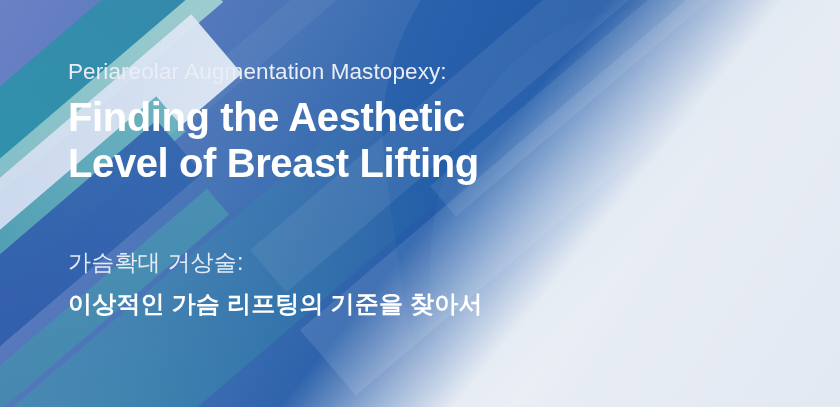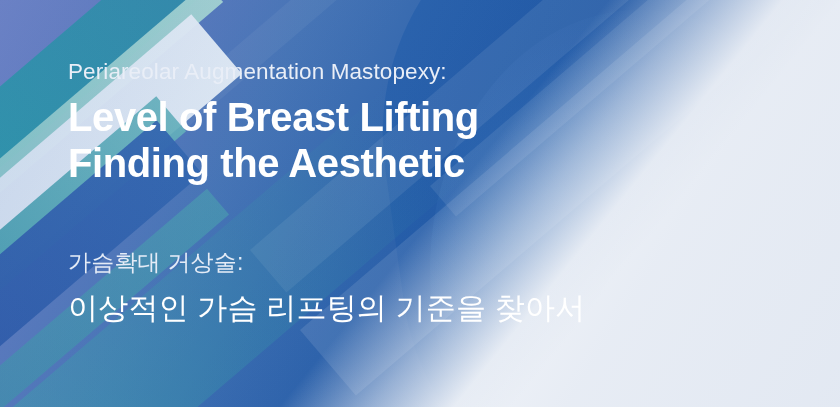--- a/index.html
+++ b/index.html
@@ -237,22 +237,22 @@
     font-size: 23px;
     font-weight: 500;
     color: #e4ebf6;
     line-height: 1.3;
     margin: 0 0 10px 0;
     letter-spacing: 0.2px;
     white-space: nowrap;
   }
 
   .ko-line-2 {
-    font-size: 30px;
-    font-weight: 400;
+    font-size: 24px;
+    font-weight: 700;
     color: #ffffff;
     line-height: 1.3;
     margin: 0;
     letter-spacing: 0.2px;
     white-space: nowrap;
   }
 </style>
 </head>
 <body>
 
@@ -280,23 +280,23 @@
   <div class="mint-wedge"></div>
   <div class="mint-wedge-2"></div>
 
   <div class="layer bg-white-wedge"></div>
   <div class="layer bg-unify"></div>
 
   <div class="content">
 
     <p class="eyebrow">Periareolar Augmentation Mastopexy:</p>
 
+    <h1 class="headline">Finding the Aesthetic</h1>
+
     <h1 class="headline">Level of Breast Lifting</h1>
-
-    <h1 class="headline">Finding the Aesthetic</h1>
 
     <div class="ko-block">
       <p class="ko-line-1">가슴확대 거상술:</p>
       <p class="ko-line-2">이상적인 가슴 리프팅의 기준을 찾아서</p>
     </div>
 
   </div>
 
 </div>
 

